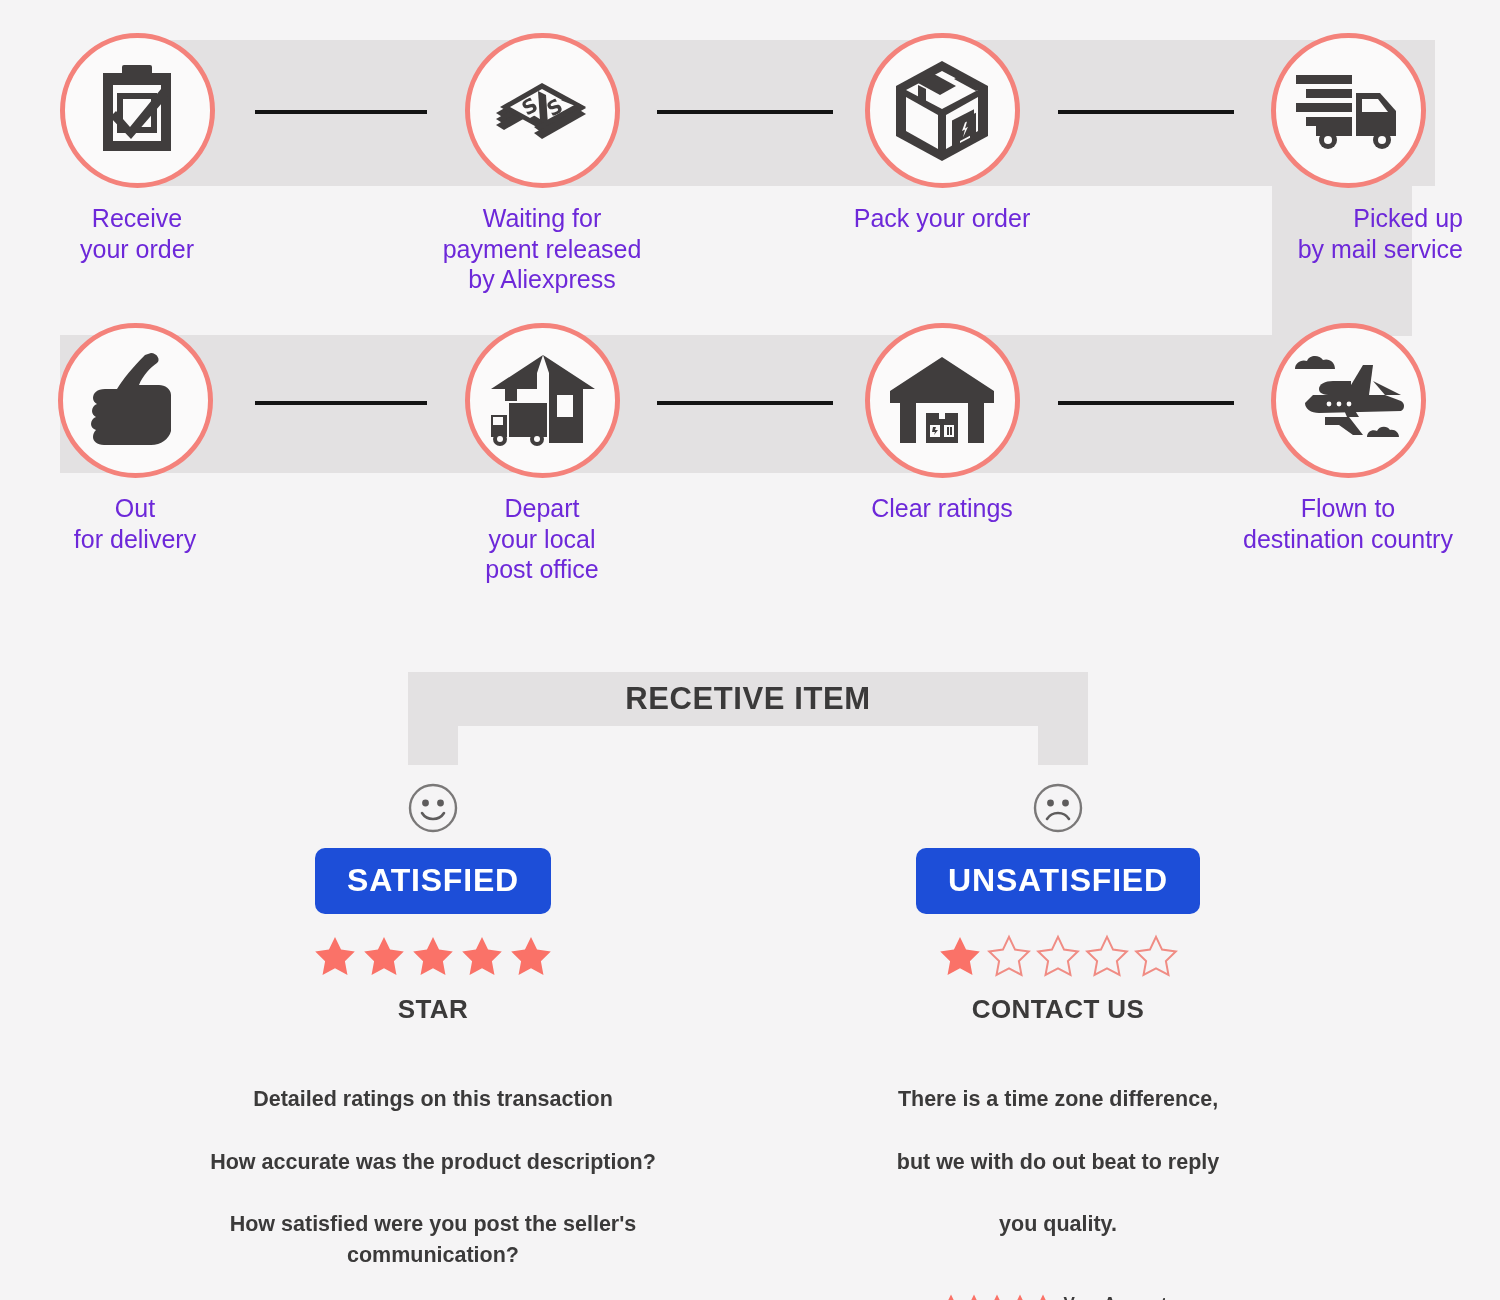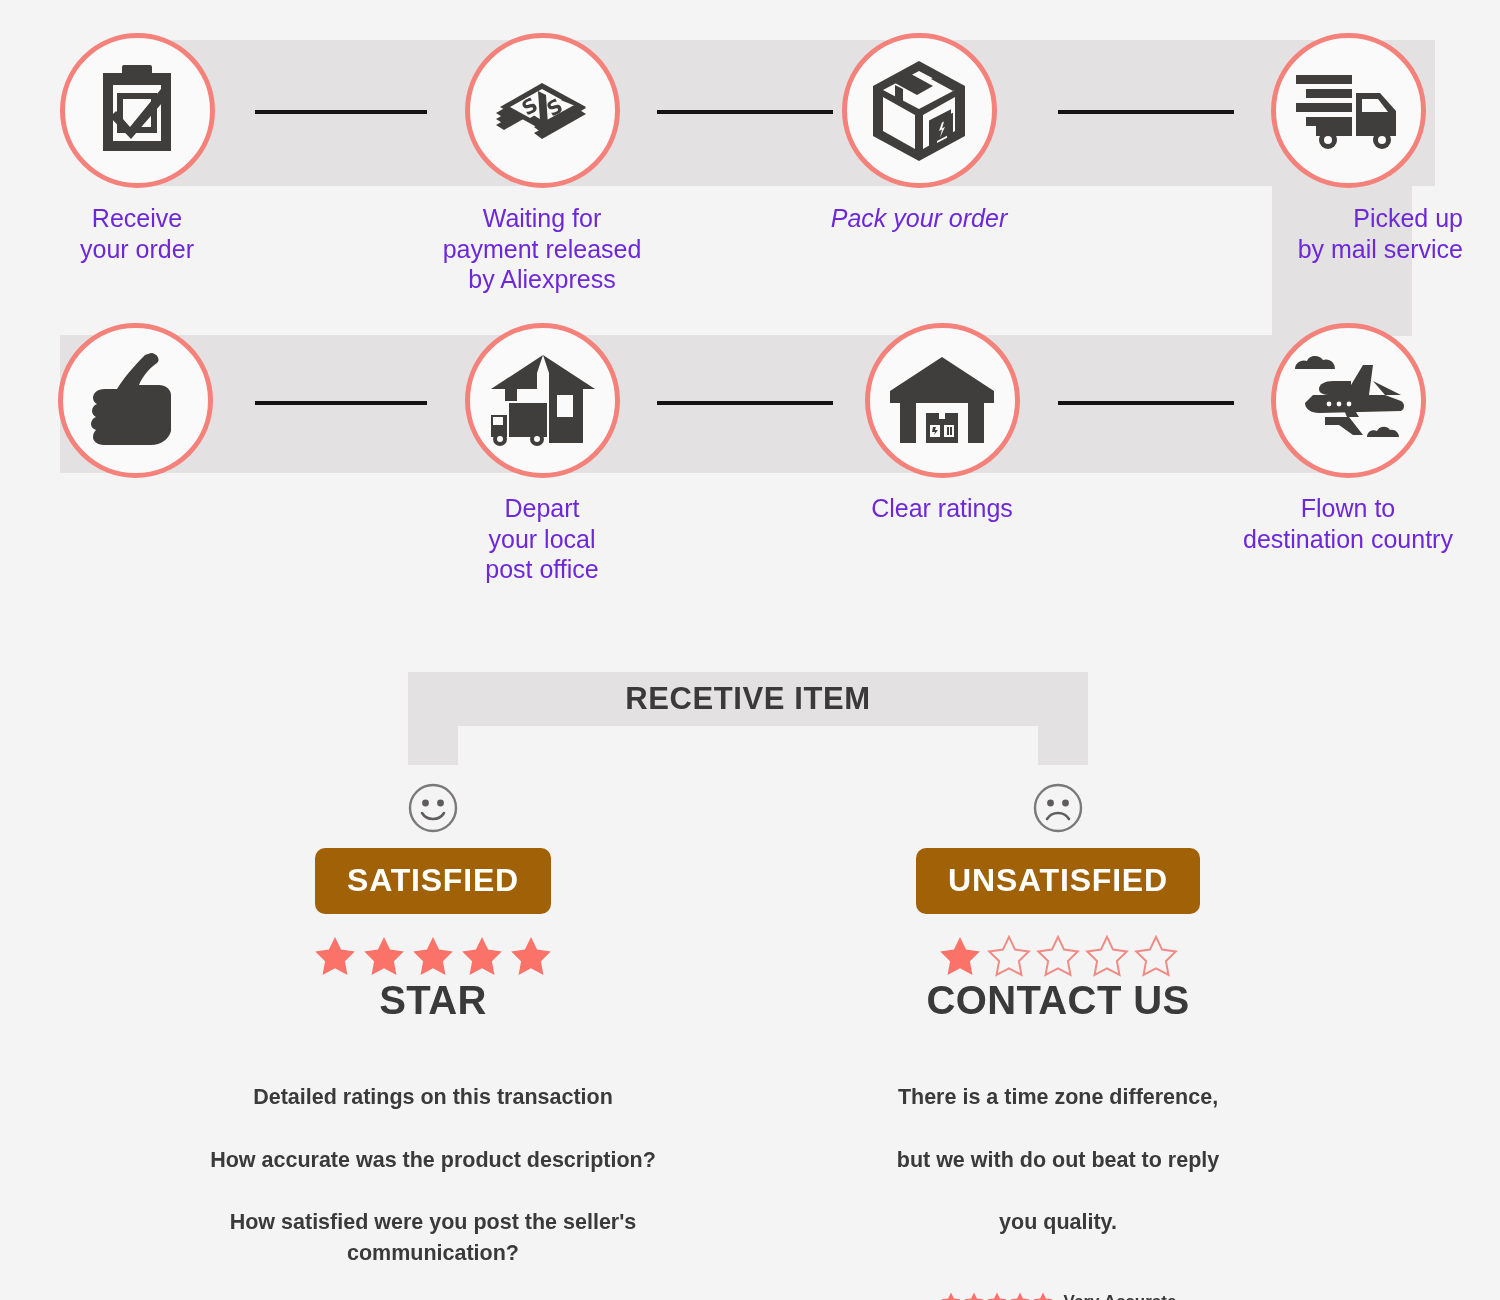--- a/index.html
+++ b/index.html
@@ -44,27 +44,27 @@
   .bracket-title{
     position:absolute;left:0;top:0;width:680px;height:54px;
     display:flex;align-items:center;justify-content:center;
     font-size:31px;font-weight:700;letter-spacing:.6px;color:#3B3A3A;
   }
 
   
   .outcome{position:absolute;width:520px;text-align:center;}
   .face{margin:0 auto;display:block;}
   .pill{
-    display:inline-block;background:#a16207;color:#FFFFFF;
+    display:inline-block;background:#1d4ed8;color:#FFFFFF;
     border-radius:10px;padding:14px 32px 15px;
     font-size:32px;font-weight:700;letter-spacing:.8px;
     margin-top:14px;
   }
   .bigstars{margin-top:20px;display:flex;justify-content:center;gap:3px;}
-  .outcome-title{margin-top:0;font-size:40px;font-weight:700;letter-spacing:.4px;}
+  .outcome-title{margin-top:16px;font-size:26px;font-weight:700;letter-spacing:.4px;}
   .outcome-text{
     margin-top:28px;font-size:21.5px;font-weight:700;line-height:1.45;
     color:#3B3A3A;white-space:pre-line;
   }
   .outcome-text .lead{display:block;text-align:center;}
   .minilist{margin-top:22px;display:flex;flex-direction:column;align-items:center;gap:12px;}
   .minirow{display:flex;align-items:center;gap:10px;}
   .ministars{display:flex;gap:1px;}
   .minilabel{font-size:17px;font-weight:700;color:#3B3A3A;}
 </style>
@@ -114,21 +114,21 @@
         </g>
       </svg>
     </div>
     <div class="step-label">Waiting for
 payment released
 by Aliexpress</div>
   </div>
 
   <div class="connector" style="left:657px;top:110px;width:176px;"></div>
 
-  <div class="step" style="left:804px;top:33px;font-style:italic;">
+  <div class="step" style="left:827px;top:33px;">
     <div class="circle">
       <svg width="100" height="104" viewBox="0 0 100 104">
         <path d="M50 2 L96 27 L96 77 L50 102 L4 77 L4 27 Z" fill="#403D3D"></path>
         <path d="M50 12 L86 31 L50 50 L14 31 Z" fill="#FBFAFA"></path>
         <path d="M14 38 L46 56 L46 90 L14 72 Z" fill="#FBFAFA"></path>
         <path d="M54 56 L86 38 L86 72 L54 90 Z" fill="#FBFAFA"></path>
         <path d="M26 24 L42 15 L64 27 L48 36 Z" fill="#403D3D"></path>
         <path d="M62 20 L70 16 L92 28 L84 32 Z" fill="#403D3D"></path>
         <path d="M26 26 L34 30 L34 46 L26 40 Z" fill="#403D3D"></path>
         <rect x="60" y="58" width="22" height="26" fill="#403D3D" transform="skewY(-27) translate(0,34)"></rect>
@@ -168,20 +168,22 @@
 
   <div class="step" style="left:20px;top:323px;">
     <div class="circle">
       <svg width="100" height="96" viewBox="0 0 100 96">
         <path d="M60 2 C48 14 38 26 32 36 L20 36 C12 36 8 40 8 45 C8 48 10 50 12 51
                  C9 52 7 55 7 58 C7 61 9 63 11 64 C8 65 6 68 6 71 C6 74 8 76 11 77
                  C9 79 8 81 8 84 C8 88 12 92 19 92 L66 92 C76 92 84 86 86 78
                  L86 42 C86 36 80 32 74 32 L54 32 C58 22 66 14 72 10 C76 7 72 0 66 0 Z" fill="#403D3D"></path>
       </svg>
     </div>
+    <div class="step-label">Out
+for delivery</div>
   </div>
 
   <div class="connector" style="left:255px;top:401px;width:172px;"></div>
 
   <div class="step" style="left:427px;top:323px;">
     <div class="circle">
       <svg width="110" height="100" viewBox="0 0 110 100">
         <path d="M56 4 L108 38 L96 38 L96 92 L62 92 L62 22 Z" fill="#403D3D"></path>
         <path d="M56 4 L4 38 L18 38 L18 50 L30 50 L30 38 L50 38 L50 22 Z" fill="#403D3D"></path>
         <rect x="70" y="44" width="16" height="22" fill="#FBFAFA"></rect>

